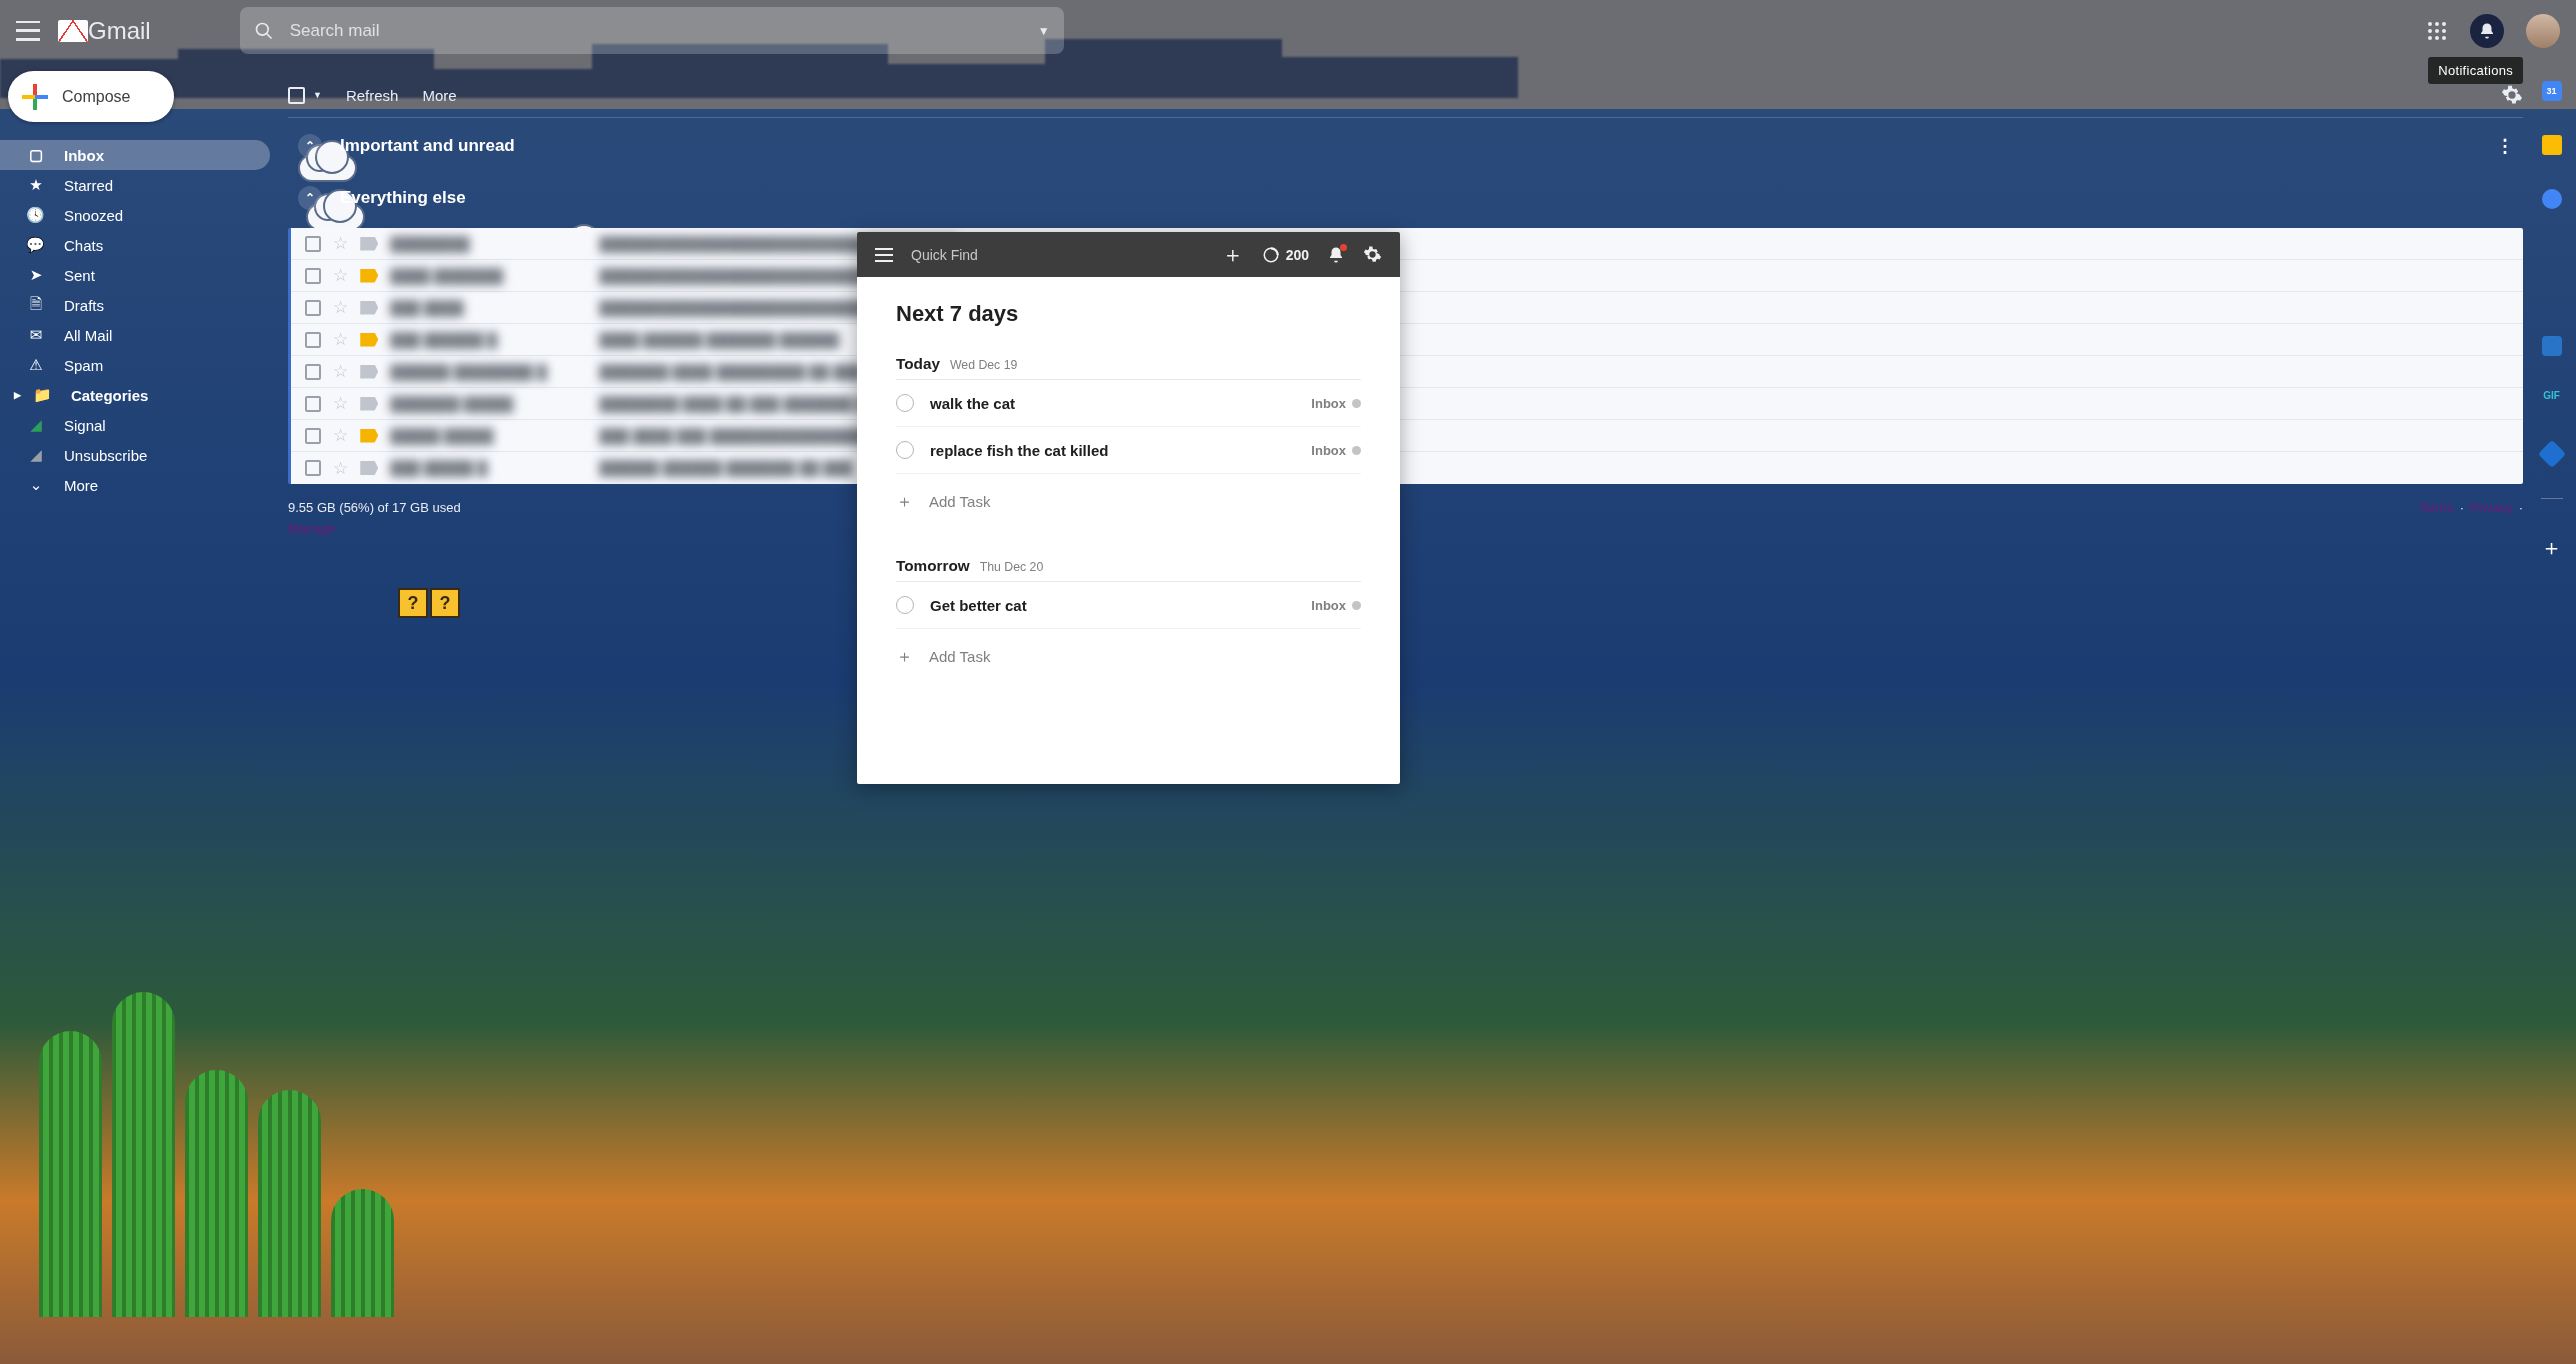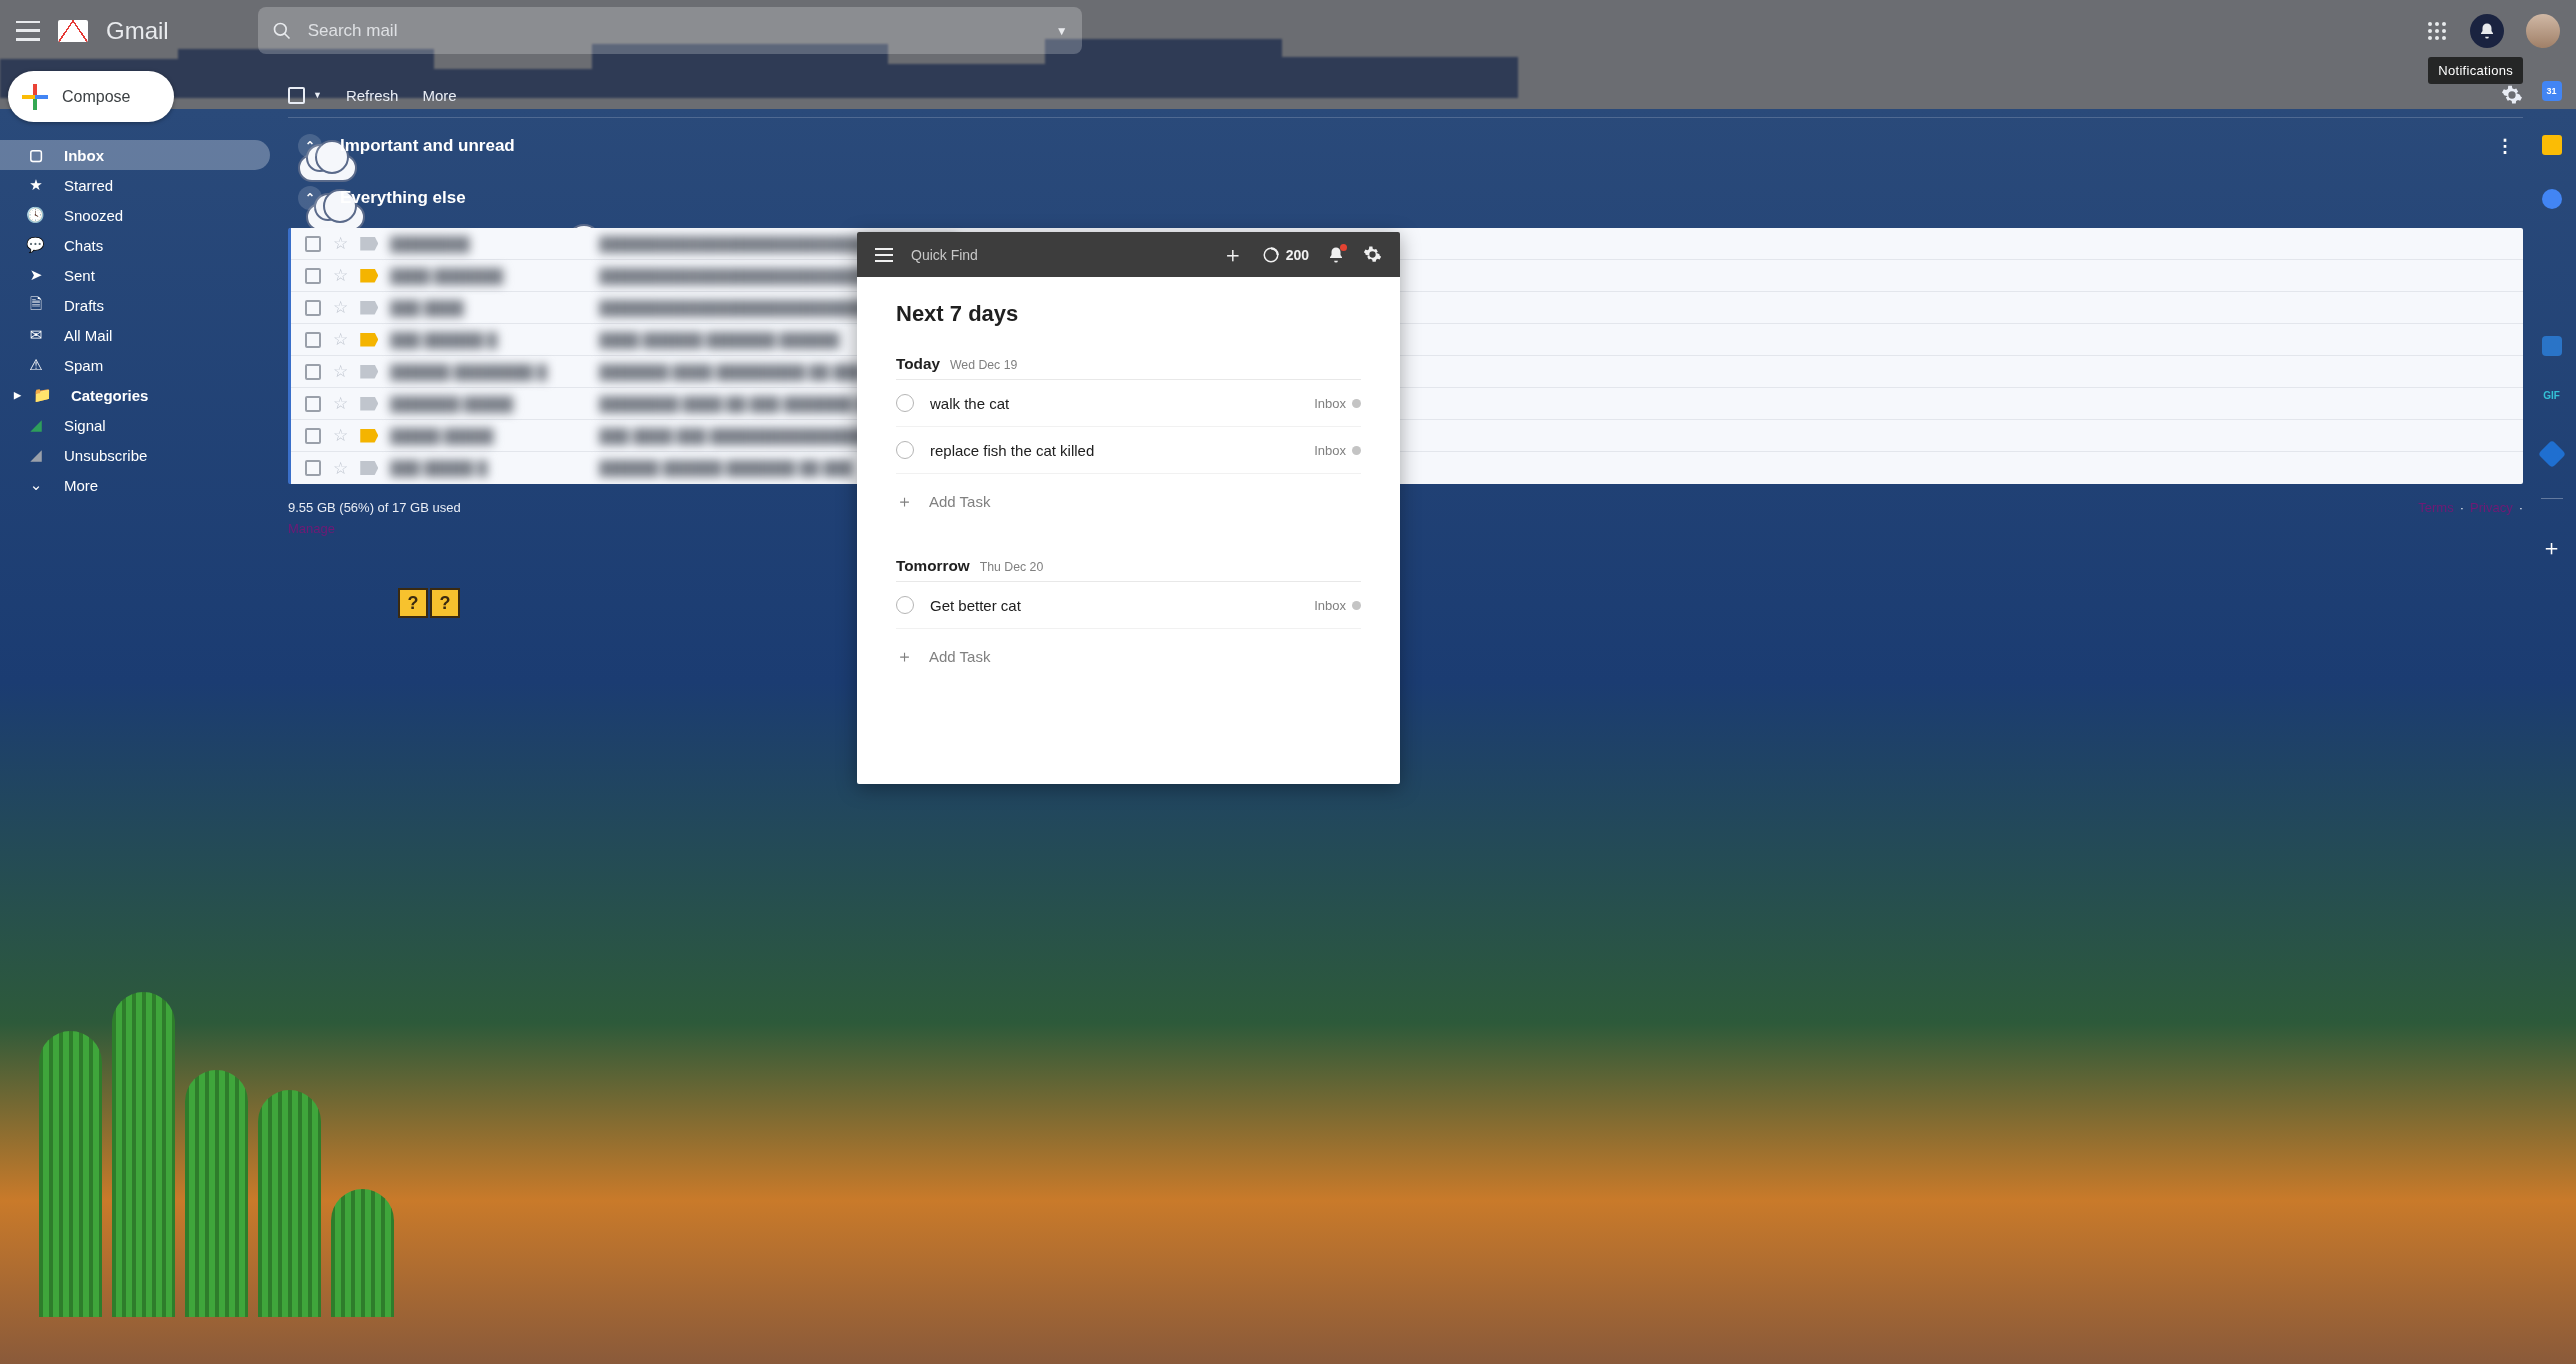--- a/index.html
+++ b/index.html
@@ -36,21 +36,21 @@
             background-image: repeating-linear-gradient(90deg,#2e7d2b 0 4px,#3fa63b 4px 10px);}
   .cac1{height:286px;} .cac2{height:325px;} .cac3{height:247px;} .cac4{height:227px;} .cac5{height:128px;}
 
   .qblocks { position:absolute; top:588px; left:398px; display:flex; gap:2px; }
   .qblock { width:30px; height:30px; background:#f7c22e; border:2px solid #3a2a10; color:#3a2a10; font-weight:bold; text-align:center; line-height:26px; font-size:18px;}
 
   
   .topbar { position:absolute; top:0; left:0; right:0; height:61px; display:flex; align-items:center; padding:0 16px; gap:18px; }
   .hamburger { width:24px; height:20px; cursor:pointer; display:flex; flex-direction:column; justify-content:space-between;}
   .hamburger span{ height:2.5px; background:#e8eaed; }
-  .gmail-logo { display:flex; align-items:center; gap:18px; }
+  .gmail-logo { display:flex; align-items:center; gap:0; }
   .gmail-m { width:30px; height:22px; background:#fff; position:relative; border-radius:2px; overflow:hidden;}
   .gmail-m::before{content:"";position:absolute;inset:0;background:
      linear-gradient(to bottom right,transparent 49%,#e53935 49% 55%,transparent 55%) left/50% 100% no-repeat,
      linear-gradient(to bottom left,transparent 49%,#e53935 49% 55%,transparent 55%) right/50% 100% no-repeat;
   }
   .gmail-word { font-size:24px; color:#e8eaed; font-weight:400;}
   .searchbox { margin-left:71px; flex:0 0 824px; height:47px; background:rgba(255,255,255,0.22); border-radius:8px; display:flex; align-items:center; padding:0 14px; gap:16px;}
   .searchbox input{ flex:1; background:transparent; border:none; outline:none; color:#e8eaed; font-size:17px;}
   .searchbox input::placeholder{ color:#e8eaed; opacity:.9;}
   .search-icon, .drop-icon { color:#e8eaed; font-size:20px; }
@@ -129,21 +129,21 @@
   .td-find::placeholder{color:#c8c8c8;}
   .td-bar .sp{ margin-left:auto;}
   .td-count{ font-size:14px; font-weight:bold;}
   .td-bell{ position:relative;}
   .td-bell .dot{ position:absolute; top:-2px; right:-2px; width:7px; height:7px; background:#e44332; border-radius:50%;}
   .td-body{ flex:1; padding:24px 39px 0 39px; overflow:auto;}
   .td-h1{ font-size:22px; color:#202020; margin-bottom:28px; font-weight:600;}
   .td-day{ display:flex; align-items:baseline; gap:10px; border-bottom:1px solid #e8e8e8; padding-bottom:6px; margin-top:16px;}
   .td-day b{ font-size:15.3px; color:#202020;}
   .td-day span{ font-size:12.3px; color:#808080;}
-  .td-task{ display:flex; align-items:center; gap:16px; padding:14px 0; border-bottom:1px solid #f1f1f1;}
+  .td-task{ display:flex; align-items:center; gap:16px; padding:14px 0; border-bottom:1px solid #f1f1f1;font-weight:bold;}
   .td-circ{ width:18px; height:18px; border:1.6px solid #b5b5b5; border-radius:50%; cursor:pointer;}
   .td-task .txt{ font-size:15px; color:#202020;}
   .td-task .proj{ margin-left:auto; display:flex; align-items:center; gap:6px; color:#808080; font-size:13px;}
   .td-task .pdot{ width:9px; height:9px; border-radius:50%; background:#c4c4c4;}
   .td-add{ display:flex; align-items:center; gap:16px; padding:16px 0 28px; color:#808080; font-size:15px; cursor:pointer;}
   .td-plus{ font-size:17px; font-weight:300;}
 
   svg{display:block;}
 </style>
 </head>

